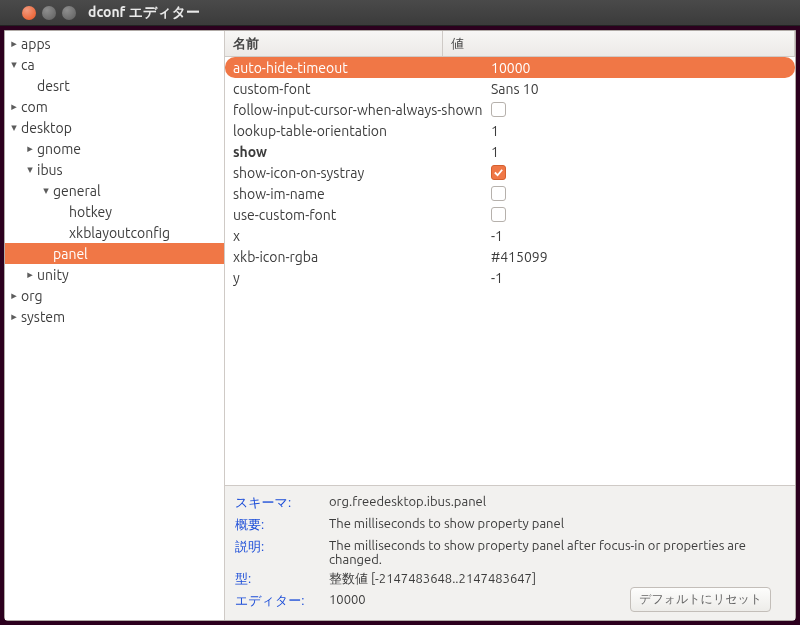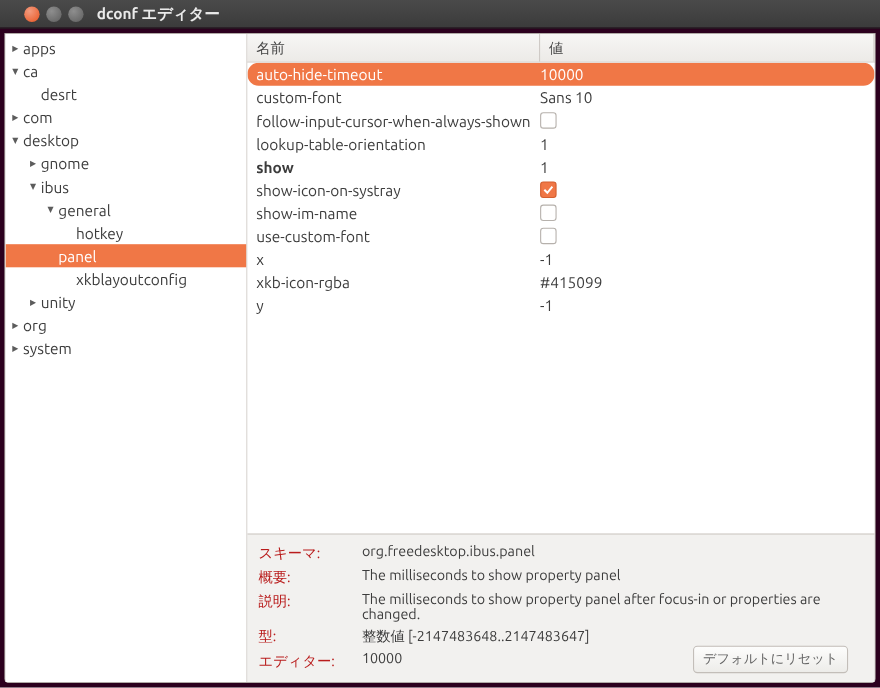--- a/index.html
+++ b/index.html
@@ -93,21 +93,21 @@
     background: linear-gradient(#f7f6f5, #eceae7);
     border-bottom: 1px solid #cfcac6;
     font-size: 13px;
     color: #444;
   }
   .thead .col {
     display: flex; align-items: center;
     padding-left: 8px;
     border-right: 1px solid #cfcac6;
   }
-  .col-name { width: 266px; }
+  .col-name { width: 218px; font-weight: bold; }
   .col-value { flex: 1; border-right: none; }
   
   .rows {
     flex: 1 1 auto;
     background: #fff;
     overflow: auto;
     font-size: 14px;
   }
   .row {
     display: flex;
@@ -140,21 +140,21 @@
   .details {
     border-top: 1px solid #cfcac6;
     background: #f2f1ef;
     padding: 6px 10px 8px 10px;
     font-size: 13px;
     color: #555;
     position: relative;
   }
   .details table { border-collapse: collapse; }
   .details td { vertical-align: top; padding: 2px 0; }
-  .details td.lbl { width: 90px; color: #b91c1c; }
+  .details td.lbl { width: 90px; color: #1d4ed8; }
   .details td.val { color: #3c3c3c; padding-left: 4px; max-width: 430px; }
   .reset-btn {
     position: absolute;
     right: 24px; bottom: 8px;
     font-size: 12px;
     padding: 3px 8px;
     background: linear-gradient(#fdfdfc,#edece9);
     border: 1px solid #c3beb9;
     border-radius: 4px;
     color: #666;
@@ -202,27 +202,27 @@
         <span>ibus</span>
       </div>
       <div class="item" style="padding-left: 36px;">
         <span class="exp">▾</span>
         <span>general</span>
       </div>
       <div class="item" style="padding-left: 52px;">
         <span class="exp"></span>
         <span>hotkey</span>
       </div>
+      <div class="item" style="padding-left: 52px;">
+        <span class="exp"></span>
+        <span>xkblayoutconfig</span>
+      </div>
       <div class="item sel" style="padding-left: 36px;">
         <span class="exp"></span>
         <span>panel</span>
-      </div>
-      <div class="item" style="padding-left: 52px;">
-        <span class="exp"></span>
-        <span>xkblayoutconfig</span>
       </div>
       <div class="item" style="padding-left: 20px;">
         <span class="exp">▸</span>
         <span>unity</span>
       </div>
       <div class="item" style="padding-left: 4px;">
         <span class="exp">▸</span>
         <span>org</span>
       </div>
       <div class="item" style="padding-left: 4px;">

